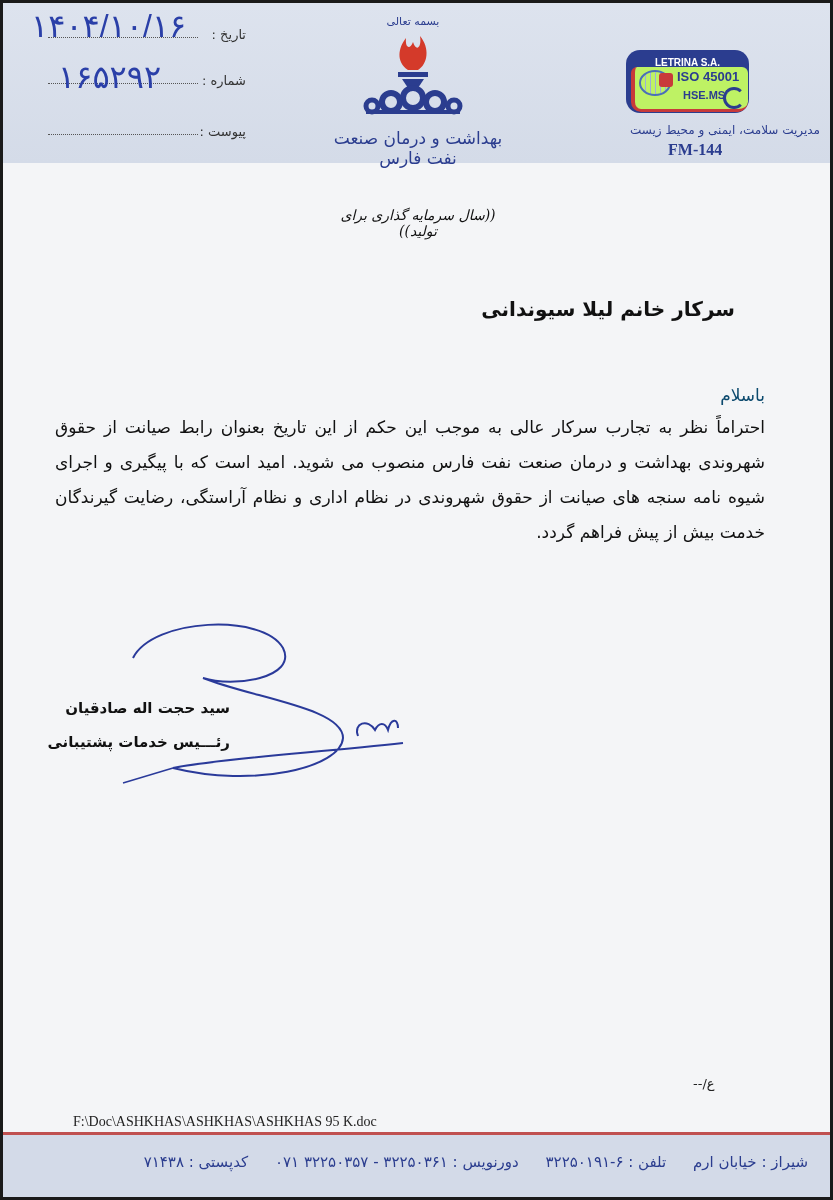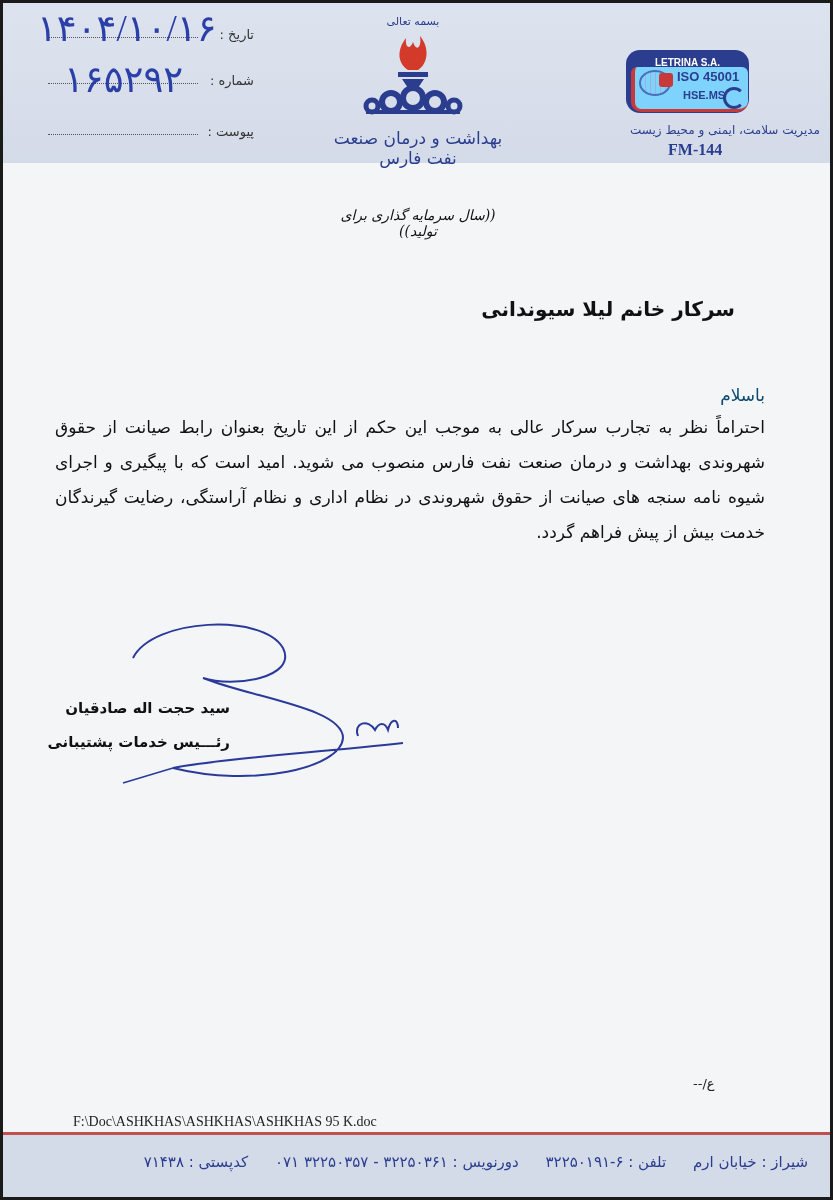--- a/index.html
+++ b/index.html
@@ -15,42 +15,42 @@
       position: absolute; left: 0; top: 0; width: 100%; height: 160px;
       background: linear-gradient(180deg, #dde3ee 0%, #d4dbe8 100%);
     }
     .footer-band {
       position: absolute; left: 0; bottom: 0; width: 100%; height: 62px;
       background: #d3dae8;
       border-top: 3px solid #c05050;
     }
     
     .hfield { position: absolute; direction: rtl; color: #333; font-size: 13px; }
-    .hfield .lbl { position: absolute; right: 4px; top: 0; white-space: nowrap; }
+    .hfield .lbl { position: absolute; right: 12px; top: 0; white-space: nowrap; }
     .hfield .dots {
       position: absolute; right: 60px; top: 10px; width: 150px;
       border-bottom: 1px dotted #555;
     }
     .hw {
-      position: absolute; color: #2a3fa8; font-family: Liberation Serif, serif;
-      font-size: 37px; letter-spacing: 2px; white-space: nowrap; margin-left: 6px;
+      position: absolute; color: #2a3fa8; font-family: Liberation Sans, sans-serif;
+      font-size: 32px; letter-spacing: 2px; white-space: nowrap;
     }
     
     .center-logo { position: absolute; left: 355px; top: 12px; width: 110px; text-align: center; }
     .besmeh { font-size: 11px; color: #2b3d8f; direction: rtl; }
     .center-caption { position: absolute; left: 320px; top: 125px; width: 190px; text-align: center; font-size: 17px; color: #2b3d8f; direction: rtl; }
     
     .iso-badge {
       position: absolute; left: 623px; top: 47px; width: 123px; height: 63px;
       border-radius: 14px; background: #2b3d8f; overflow: hidden;
     }
     .iso-top { color: #fff; font-size: 10px; font-weight: bold; text-align: center; margin-top: 7px; font-family: "Liberation Sans", sans-serif; }
     .iso-inner {
       position: absolute; left: 5px; top: 17px; width: 113px; height: 42px;
-      background: #7dd3fc; border-radius: 6px 6px 10px 10px;
+      background: #bef264; border-radius: 6px 6px 10px 10px;
       border-left: 4px solid #c83a3a; border-bottom: 3px solid #c83a3a;
     }
     .iso-globe {
       position: absolute; left: 4px; top: 3px; width: 28px; height: 22px; border-radius: 50%;
       border: 2px solid #4a6fb8;
       background: repeating-linear-gradient(90deg, transparent 0 4px, #9bb0da 4px 5px);
     }
     .iso-red { position: absolute; left: 24px; top: 6px; width: 14px; height: 14px; background: #c83a3a; border-radius: 3px; }
     .iso-num { position: absolute; left: 42px; top: 2px; color: #2b3d8f; font-weight: bold; font-size: 13px; font-family: "Liberation Sans", sans-serif; }
     .iso-hse { position: absolute; left: 42px; top: 22px; color: #2b3d8f; font-weight: bold; font-size: 11px; font-family: "Liberation Sans", sans-serif; margin-left: 6px; }

